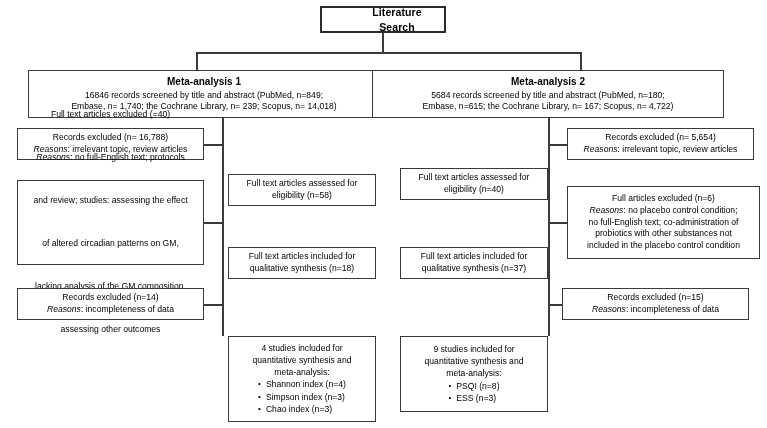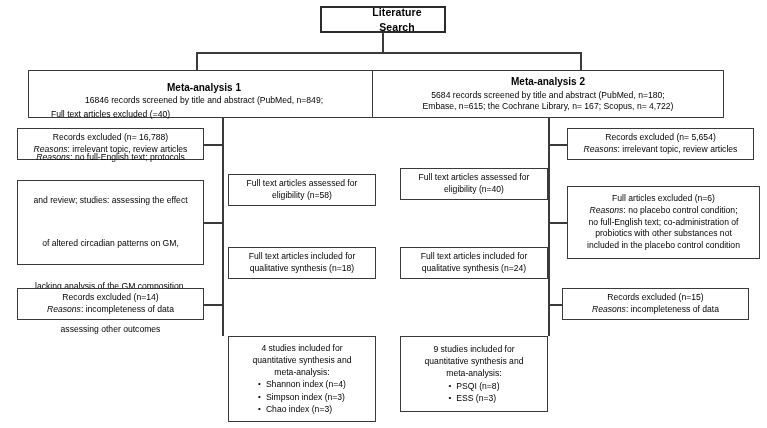--- a/index.html
+++ b/index.html
@@ -107,20 +107,21 @@
 
   <div class="conn h" style="left:548px; top:304px; width:19px;"></div>
 
   <div class="box title-box" style="left:320px; top:6px; width:126px; height:27px;padding-left:32px;">
     <span class="ttl">Literature Search</span>
   </div>
 
   <div class="box" style="left:28px; top:70px; width:352px; height:48px;">
     <span class="hdr">Meta-analysis 1</span>
     <span class="ln">16846 records screened by title and abstract (PubMed, n=849;</span>
+    <span class="ln">Embase, n= 1,740; the Cochrane Library, n= 239; Scopus, n= 14,018)</span>
   </div>
 
   <div class="box" style="left:17px; top:128px; width:187px; height:32px;">
     <span class="ln">Records excluded (n= 16,788)</span>
     <span class="ln"><em class="rsn">Reasons</em><span>: irrelevant topic, review articles</span></span>
   </div>
 
   <div class="box" style="left:228px; top:174px; width:148px; height:32px;">
     <span class="ln">Full text articles assessed for</span>
     <span class="ln">eligibility (n=58)</span>
@@ -175,21 +176,21 @@
   <div class="box" style="left:567px; top:186px; width:193px; height:73px;">
     <span class="ln">Full articles excluded (n=6)</span>
     <span class="ln"><em class="rsn">Reasons</em><span>: no placebo control condition;</span></span>
     <span class="ln">no full-English text; co-administration of</span>
     <span class="ln">probiotics with other substances not</span>
     <span class="ln">included in the placebo control condition</span>
   </div>
 
   <div class="box" style="left:400px; top:247px; width:148px; height:32px;">
     <span class="ln">Full text articles included for</span>
-    <span class="ln">qualitative synthesis (n=24)</span>
+    <span class="ln">qualitative synthesis (n=37)</span>
   </div>
 
   <div class="box" style="left:562px; top:288px; width:187px; height:32px;">
     <span class="ln">Records excluded (n=15)</span>
     <span class="ln"><em class="rsn">Reasons</em><span>: incompleteness of data</span></span>
   </div>
 
   <div class="box" style="left:400px; top:336px; width:148px; height:76px;">
     <span class="ln">9 studies included for</span>
     <span class="ln">quantitative synthesis and</span>

